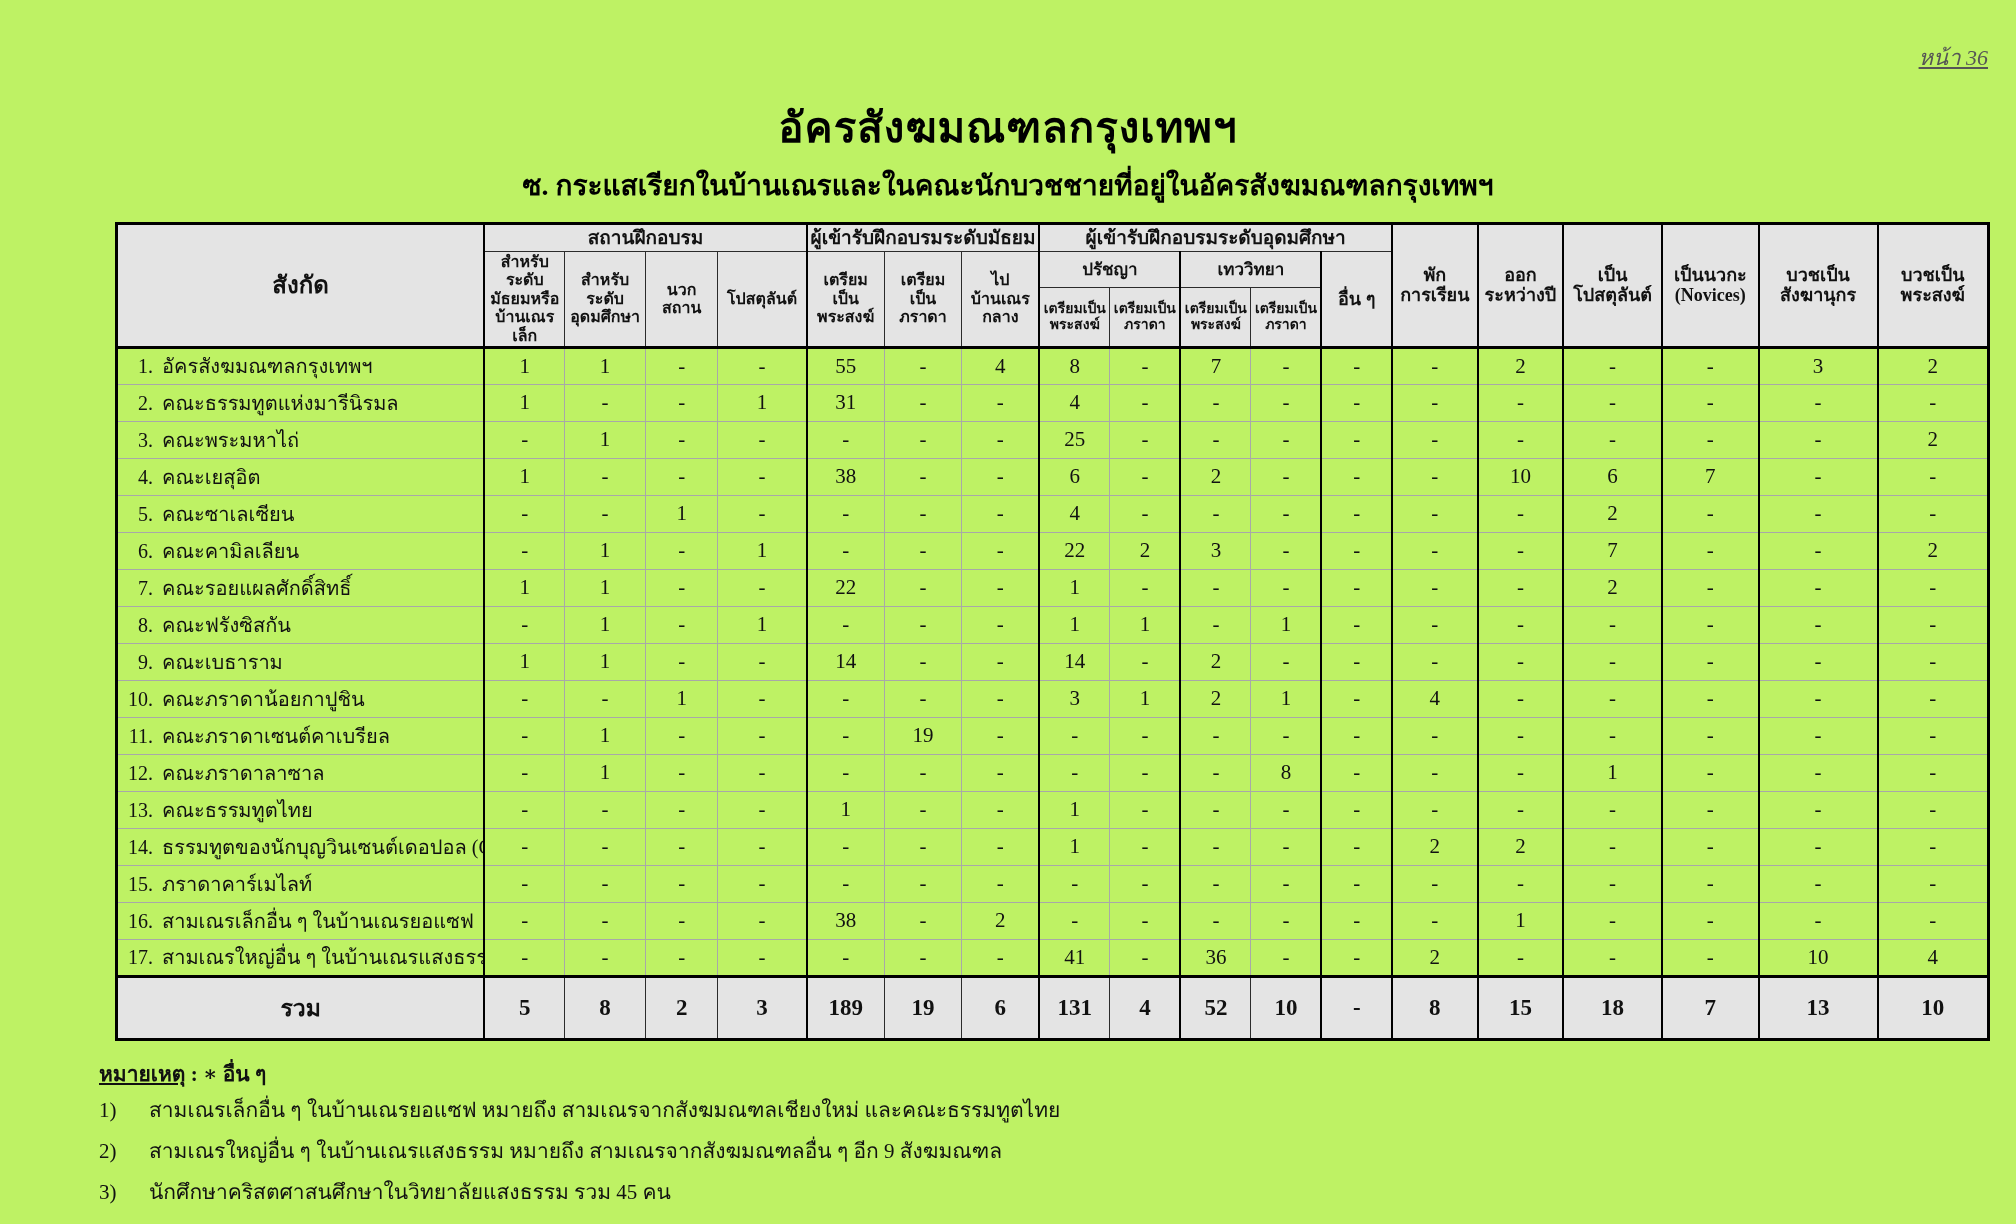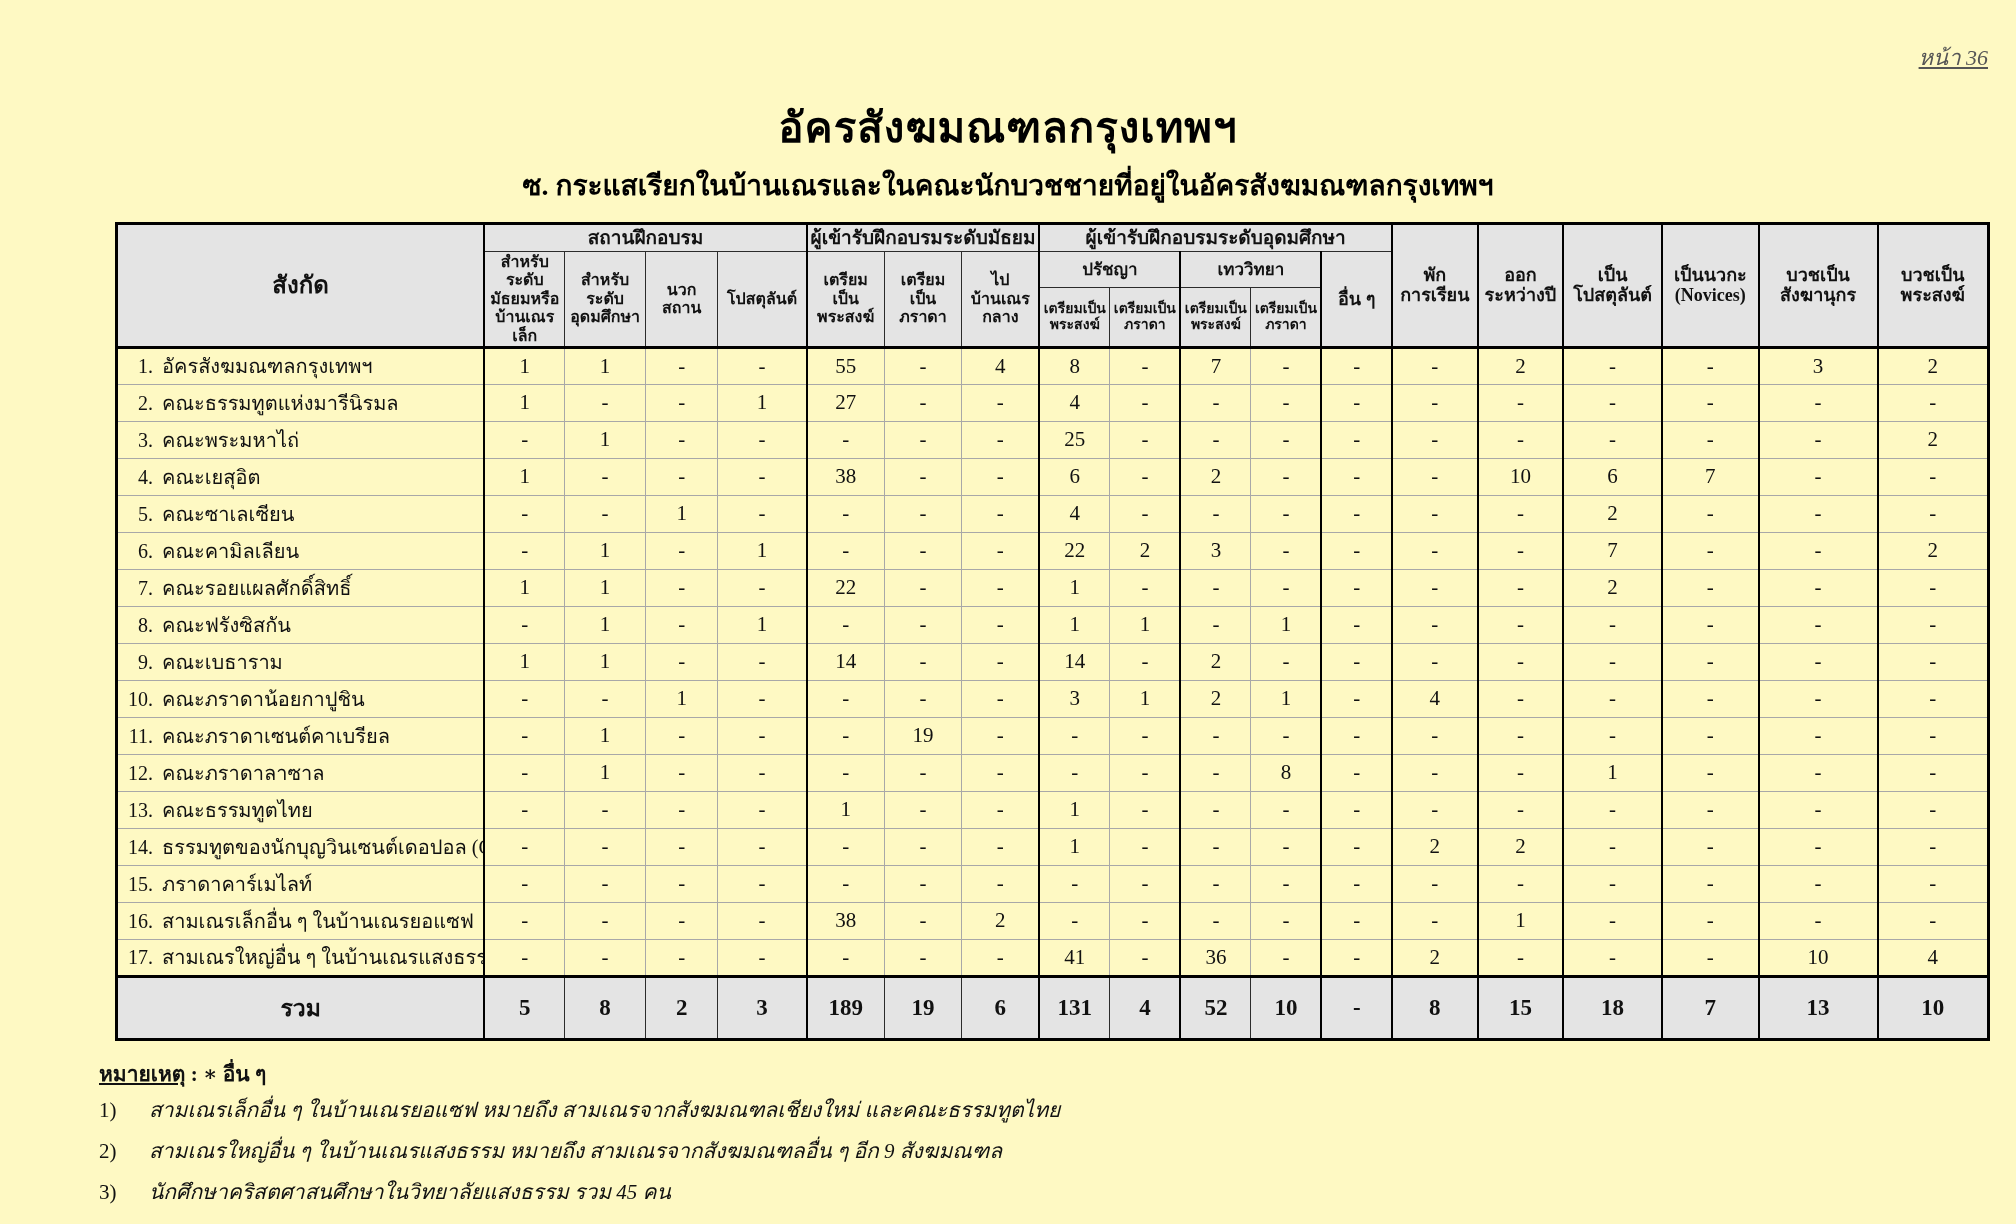--- a/index.html
+++ b/index.html
@@ -1,20 +1,20 @@
 <!DOCTYPE html>
 <html><head>
 <meta charset="utf-8">
 <style>
   * { margin: 0; padding: 0; box-sizing: border-box; }
   body { background: #888; }
   .page {
     position: relative;
     width: 2016px; height: 1224px;
-    background: #fef9c3;
+    background: #bef264;
     font-family: "Liberation Serif", "DejaVu Serif", serif;
     color: #111;
     overflow: hidden;
   }
   .page-number {
     position: absolute; top: 40px; right: 28px;
     font-size: 22px; font-style: italic; color: #555;
     text-decoration: underline;
   }
   .doc-title {
@@ -67,21 +67,21 @@
   tr.total-row td.row-label { text-align: center; padding: 0; }
   .notes {
     position: absolute; left: 99px; top: 1055px; width: 1700px;
     font-size: 21px; display: flex; align-items: flex-start; flex-direction: column;
   }
   .notes-label { width: 315px; flex: none; padding-top: 2px; }
   .notes-label .u { font-weight: bold; text-decoration: underline; }
   .notes-label .rest { font-weight: bold; }
   .note-item { display: flex; line-height: 41px; }
   .note-no { width: 32px; flex: none; }
-  .note-text { padding-left: 18px; font-style: italic; }
+  .note-text { padding-left: 18px; }
 </style>
 </head>
 <body>
 
 <div class="page">
 
   <div class="page-number">หน้า 36</div>
 
   <div class="doc-title">อัครสังฆมณฑลกรุงเทพฯ</div>
   <div class="doc-subtitle">ซ.   กระแสเรียกในบ้านเณรและในคณะนักบวชชายที่อยู่ในอัครสังฆมณฑลกรุงเทพฯ</div>
@@ -182,21 +182,21 @@
           <td class="br">-</td>
           <td class="br">3</td>
           <td>2</td>
         </tr>
         <tr>
           <td class="row-label br"><span class="row-no">2.</span><span>คณะธรรมทูตแห่งมารีนิรมล</span></td>
           <td>1</td>
           <td>-</td>
           <td>-</td>
           <td class="br">1</td>
-          <td>27</td>
+          <td>31</td>
           <td>-</td>
           <td class="br">-</td>
           <td>4</td>
           <td class="br">-</td>
           <td>-</td>
           <td class="br">-</td>
           <td class="br">-</td>
           <td class="br">-</td>
           <td class="br">-</td>
           <td class="br">-</td>

